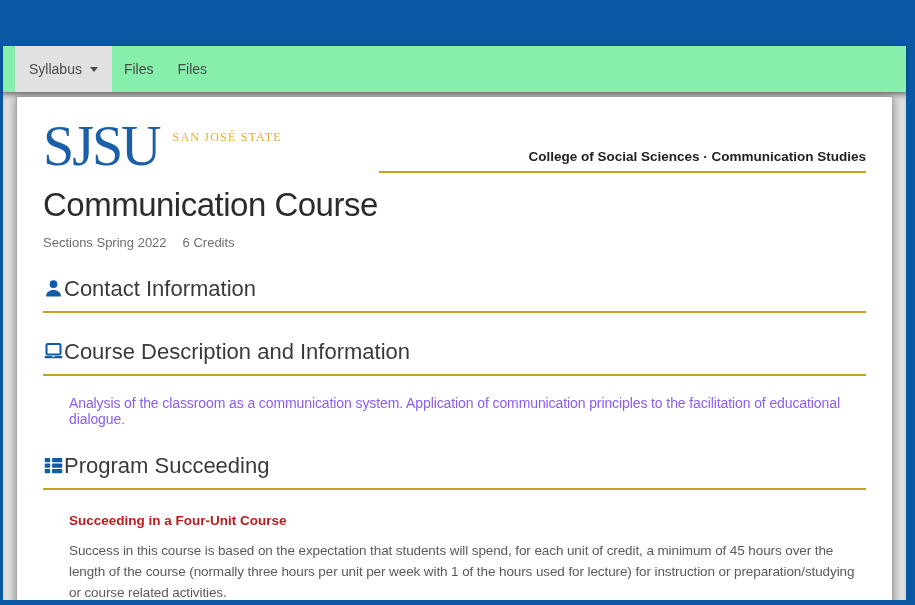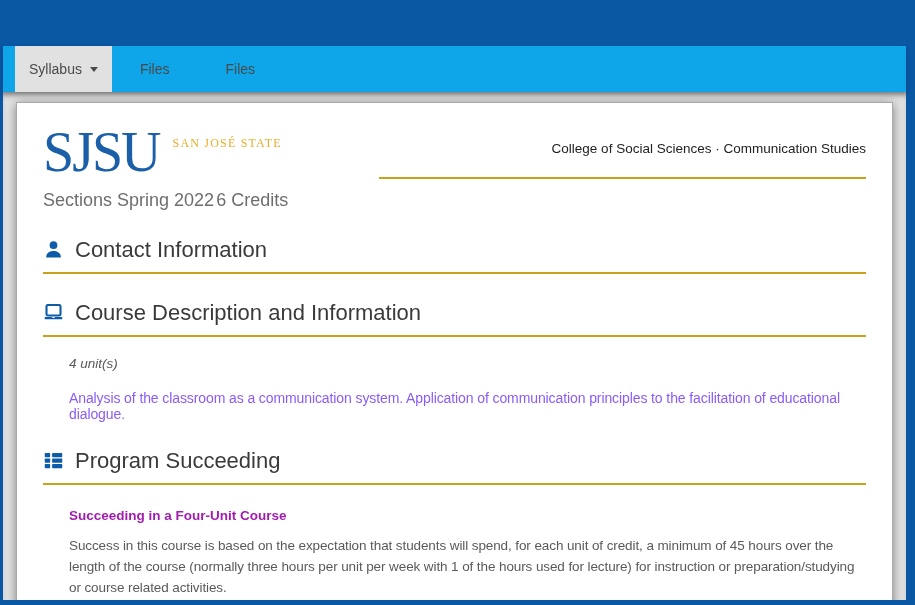--- a/index.html
+++ b/index.html
@@ -6,43 +6,43 @@
   body{
     width:915px;height:605px;overflow:hidden;position:relative;
     background:#0A57A4;
     font-family:"Liberation Sans", sans-serif;
   }
   
   .topbar{height:46px;background:#0A57A4;}
 
   
   .navbar{
-    margin:0 9px 0 3px;height:46px;background:#0ea5e9;
+    margin:0 9px 0 3px;height:46px;background:#86efac;
     display:flex;align-items:stretch;
     box-shadow:0 2px 4px rgba(0,0,0,.28);
     position:relative;z-index:2;
   }
   .tab{
     display:flex;align-items:center;
     font-size:14px;color:#4a4a4a;cursor:pointer;
-    padding:0 28px;
+    padding:0 12px;
   }
   .tab.active{background:#e1e1e1;margin-left:12px;padding:0 14px;}
   .caret{
     width:0;height:0;margin-left:8px;
     border-left:4px solid transparent;border-right:4px solid transparent;
     border-top:5px solid #4a4a4a;
   }
 
   
   .page{
     margin:0 9px 0 3px;height:508px;overflow:hidden;
     background:#e3e3e3;
     box-shadow:inset 0 6px 7px -3px rgba(0,0,0,.3);
-    padding:10px 13px 0 13px;box-sizing:border-box;
+    padding:4px 13px 0 13px;box-sizing:border-box;
     position:relative;z-index:1;
   }
   .card{
     background:#ffffff;border:1px solid #a8a8a8;
     box-shadow:0 2px 10px rgba(0,0,0,.45);
     height:620px;box-sizing:border-box;
     padding:24px 26px 0 26px;
   }
 
   
@@ -53,42 +53,42 @@
     font-size:56px;line-height:.92;color:#1B5FA8;letter-spacing:-2px;
   }
   .wordmark{
     margin:9px 0 0 13px;
     font-family:"Liberation Serif", serif;
     font-size:12px;line-height:1.3;letter-spacing:1.2px;
     color:#E8AC28;
   }
   .wordmark span{display:block;}
   .college{
-    flex:1;display:flex;align-items:center;justify-content:flex-end;
+    flex:1;display:flex;align-items:flex-end;justify-content:flex-end;
     border-bottom:2px solid #C9A11A;padding-bottom:7px;
-    font-size:13.5px;font-weight:normal;color:#222;
+    font-size:13.5px;font-weight:bold;color:#222;
     white-space:nowrap;
   }
 
   h1.course-title{
     margin:13px 0 0 0;font-size:33px;font-weight:400;
     color:#2b2b2b;letter-spacing:-.5px;
   }
-  .meta{margin-top:11px;font-size:18px;color:#6e6e6e;display:flex;gap:2px;}
+  .meta{margin-top:11px;font-size:13px;color:#6e6e6e;display:flex;gap:16px;}
 
   
   .section{margin-top:26px;}
-  .section-head{display:flex;align-items:center;gap:11px;font-size:22px;color:#3a3a3a;}
+  .section-head{display:flex;align-items:center;font-size:22px;color:#3a3a3a;}
   .icon{width:21px;height:21px;color:#0E5CA8;flex:none;}
   .icon svg{width:100%;height:100%;display:block;}
   .rule{height:2px;background:#C9A11A;margin-top:9px;}
   .indent{padding-left:26px;padding-right:10px;}
   .units{display:block;margin-top:19px;font-size:13.5px;color:#5a5a5a;font-style:italic;}
   p.desc{margin:19px 0 0 0;font-size:14px;color:#8b5cf6;letter-spacing:-.1px;}
-  .subhead{display:block;margin-top:23px;font-size:13.5px;font-weight:bold;color:#a21caf;}
+  .subhead{display:block;margin-top:23px;font-size:13.5px;font-weight:bold;color:#b91c1c;}
   p.bodytext{
     margin:12px 0 0 0;font-size:13.5px;color:#5a5a5a;
     line-height:21px;letter-spacing:-.1px;max-width:812px;
   }
 </style>
 </head>
 <body>
 
 <div class="topbar"></div>
 
@@ -109,20 +109,21 @@
         <span class="acronym">SJSU</span>
         <span class="wordmark">
           <span>SAN JOSÉ STATE</span>
         </span>
       </div>
       <div class="college">
         <span>College of Social Sciences · Communication Studies</span>
       </div>
     </div>
 
+    <h1 class="course-title">Communication Course</h1>
 
     <div class="meta">
       <span>Sections Spring 2022</span>
       <span>6 Credits</span>
     </div>
 
     <div class="section">
       <div class="section-head">
         <span class="icon">
           <svg viewBox="0 0 24 24" fill="currentColor" xmlns="http://www.w3.org/2000/svg">
@@ -140,21 +141,20 @@
         <span class="icon">
           <svg viewBox="0 0 24 24" xmlns="http://www.w3.org/2000/svg">
             <rect x="4" y="3.5" width="16" height="12" rx="1.6" fill="none" stroke="currentColor" stroke-width="2.4"></rect>
             <path d="M2 17h8.2l1 1.3h1.6l1-1.3H22v2.6H2z" fill="currentColor"></path>
           </svg>
         </span>
         <span>Course Description and Information</span>
       </div>
       <div class="rule"></div>
       <div class="indent">
-        <em class="units">4 unit(s)</em>
         <p class="desc">Analysis of the classroom as a communication system. Application of communication principles to the facilitation of educational dialogue.</p>
       </div>
     </div>
 
     <div class="section">
       <div class="section-head">
         <span class="icon">
           <svg viewBox="0 0 24 24" fill="currentColor" xmlns="http://www.w3.org/2000/svg">
             <rect x="2" y="3.5" width="6.2" height="4.8" rx="0.8"></rect>
             <rect x="10.4" y="3.5" width="11.6" height="4.8" rx="0.8"></rect>

